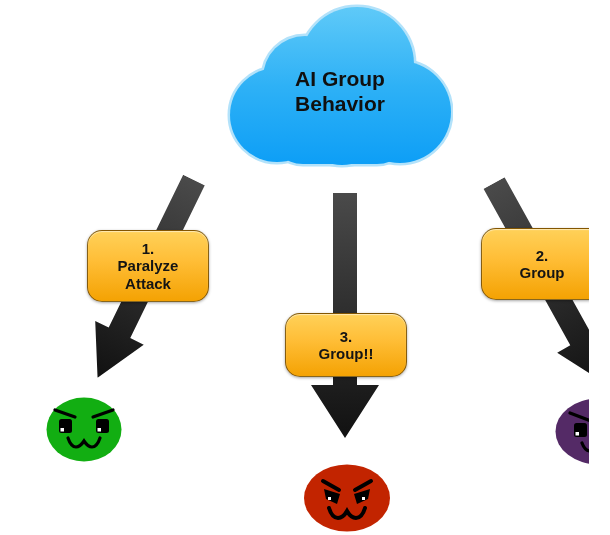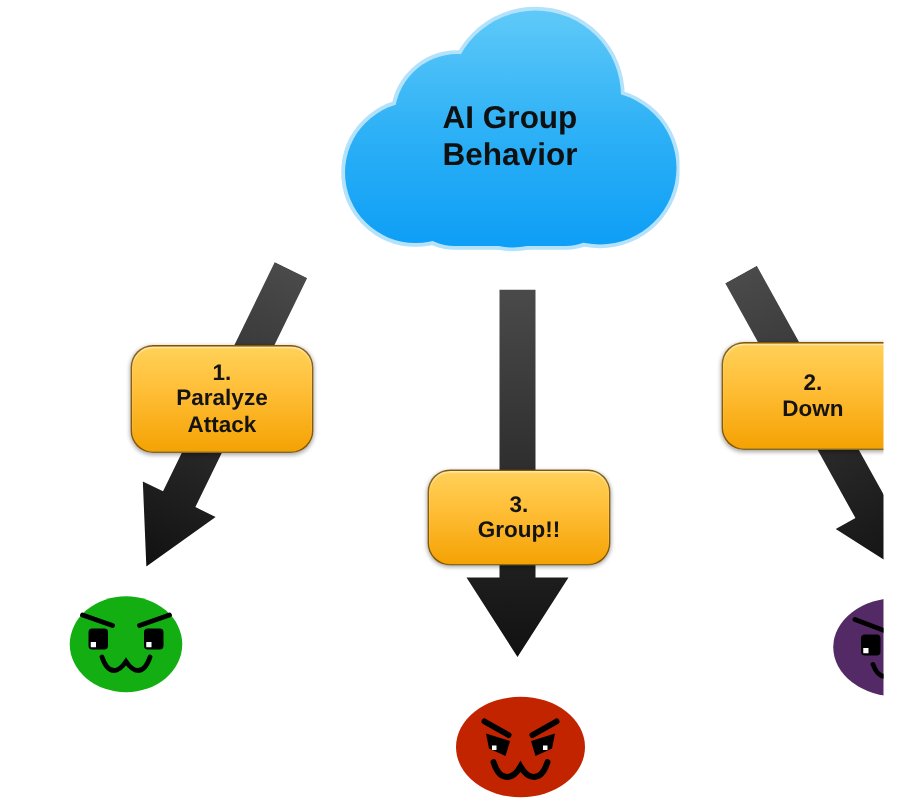--- a/index.html
+++ b/index.html
@@ -101,21 +101,21 @@
     <span>Attack</span>
   </div>
 
   <div class="action-box box-3">
     <span>3.</span>
     <span>Group!!</span>
   </div>
 
   <div class="action-box box-2">
     <span>2.</span>
-    <span>Down</span>
+    <span>Group</span>
   </div>
 
   <svg class="enemy green" width="76" height="65" viewBox="0 0 76 65">
     <ellipse cx="38" cy="32.5" rx="37.5" ry="32" fill="#12ae12"></ellipse>
     <g stroke="#000000" stroke-width="3.2" stroke-linecap="round" fill="none">
       <path d="M9 13 L29 20"></path>
       <path d="M67 13 L47 20"></path>
     </g>
     <g>
       <rect x="13" y="22" width="13" height="14" rx="2.5" fill="#000000"></rect>

